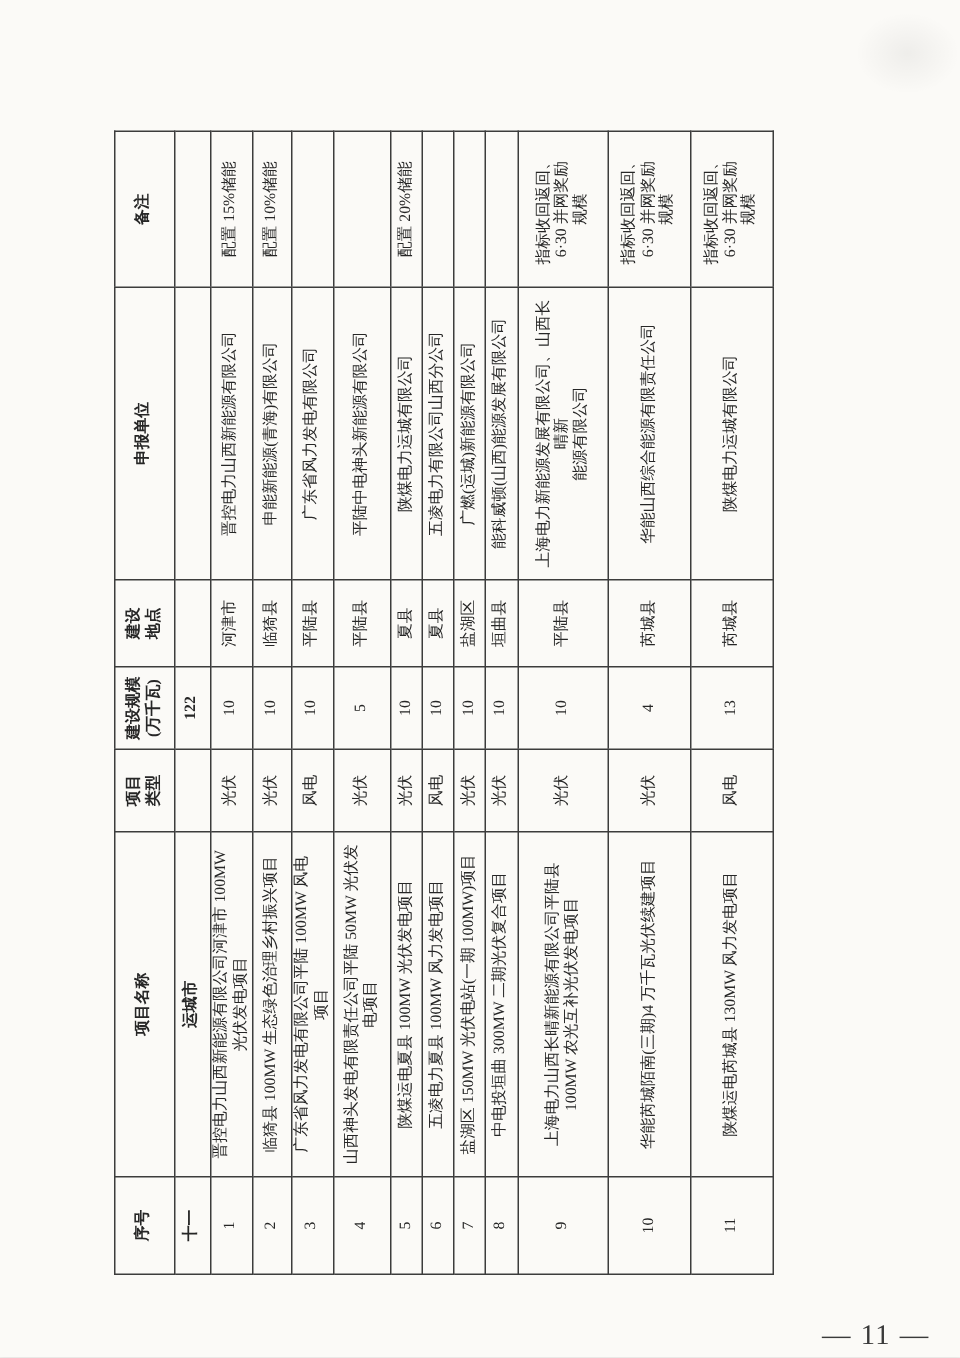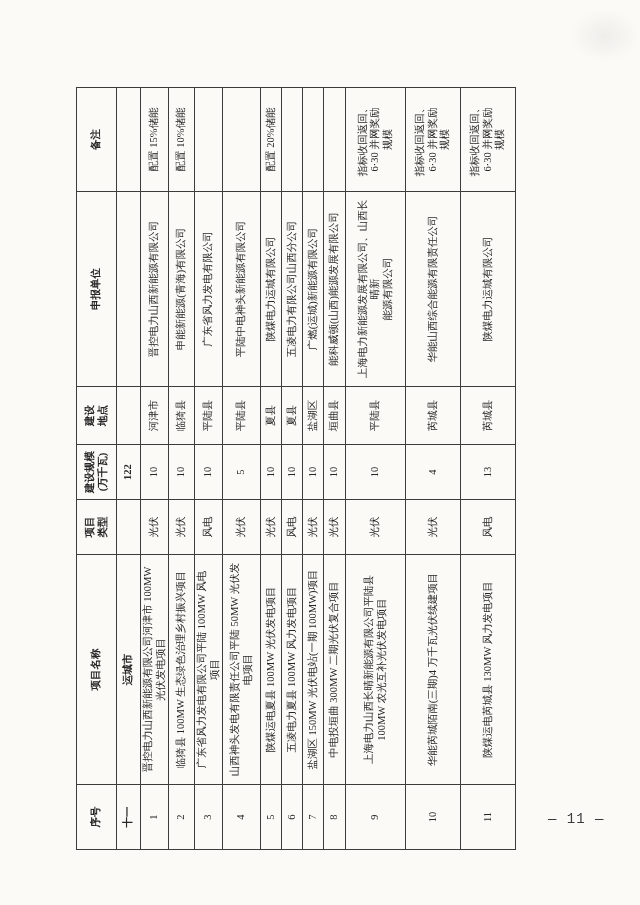--- a/index.html
+++ b/index.html
@@ -41,23 +41,23 @@
     text-align:center;
     vertical-align:middle;
     white-space:pre-line;
     overflow:hidden;
   }
   td.cell-left  { text-align:left; padding:1px 4px; }
   td.cell-left2 { text-align:left; padding:1px 8px 1px 9px; }
   .hdr  { font-weight:bold; font-size:10.5px; }
   .bold { font-weight:bold; }
   .pagenum {
-    position:absolute; left:548px; top:811px;
-    font-size:14px; letter-spacing:1px; color:#3a3a3a;
-    font-family:Liberation Mono, monospace;
+    position:absolute; left:548px; top:880px;
+    font-size:19px; letter-spacing:1px; color:#3a3a3a;
+    font-family:Liberation Serif, serif;
     white-space:nowrap;
   }
 </style>
 </head>
 <body>
 
 <div class="page">
   <div class="smudge"></div>
 
   <div class="rot-wrap">

